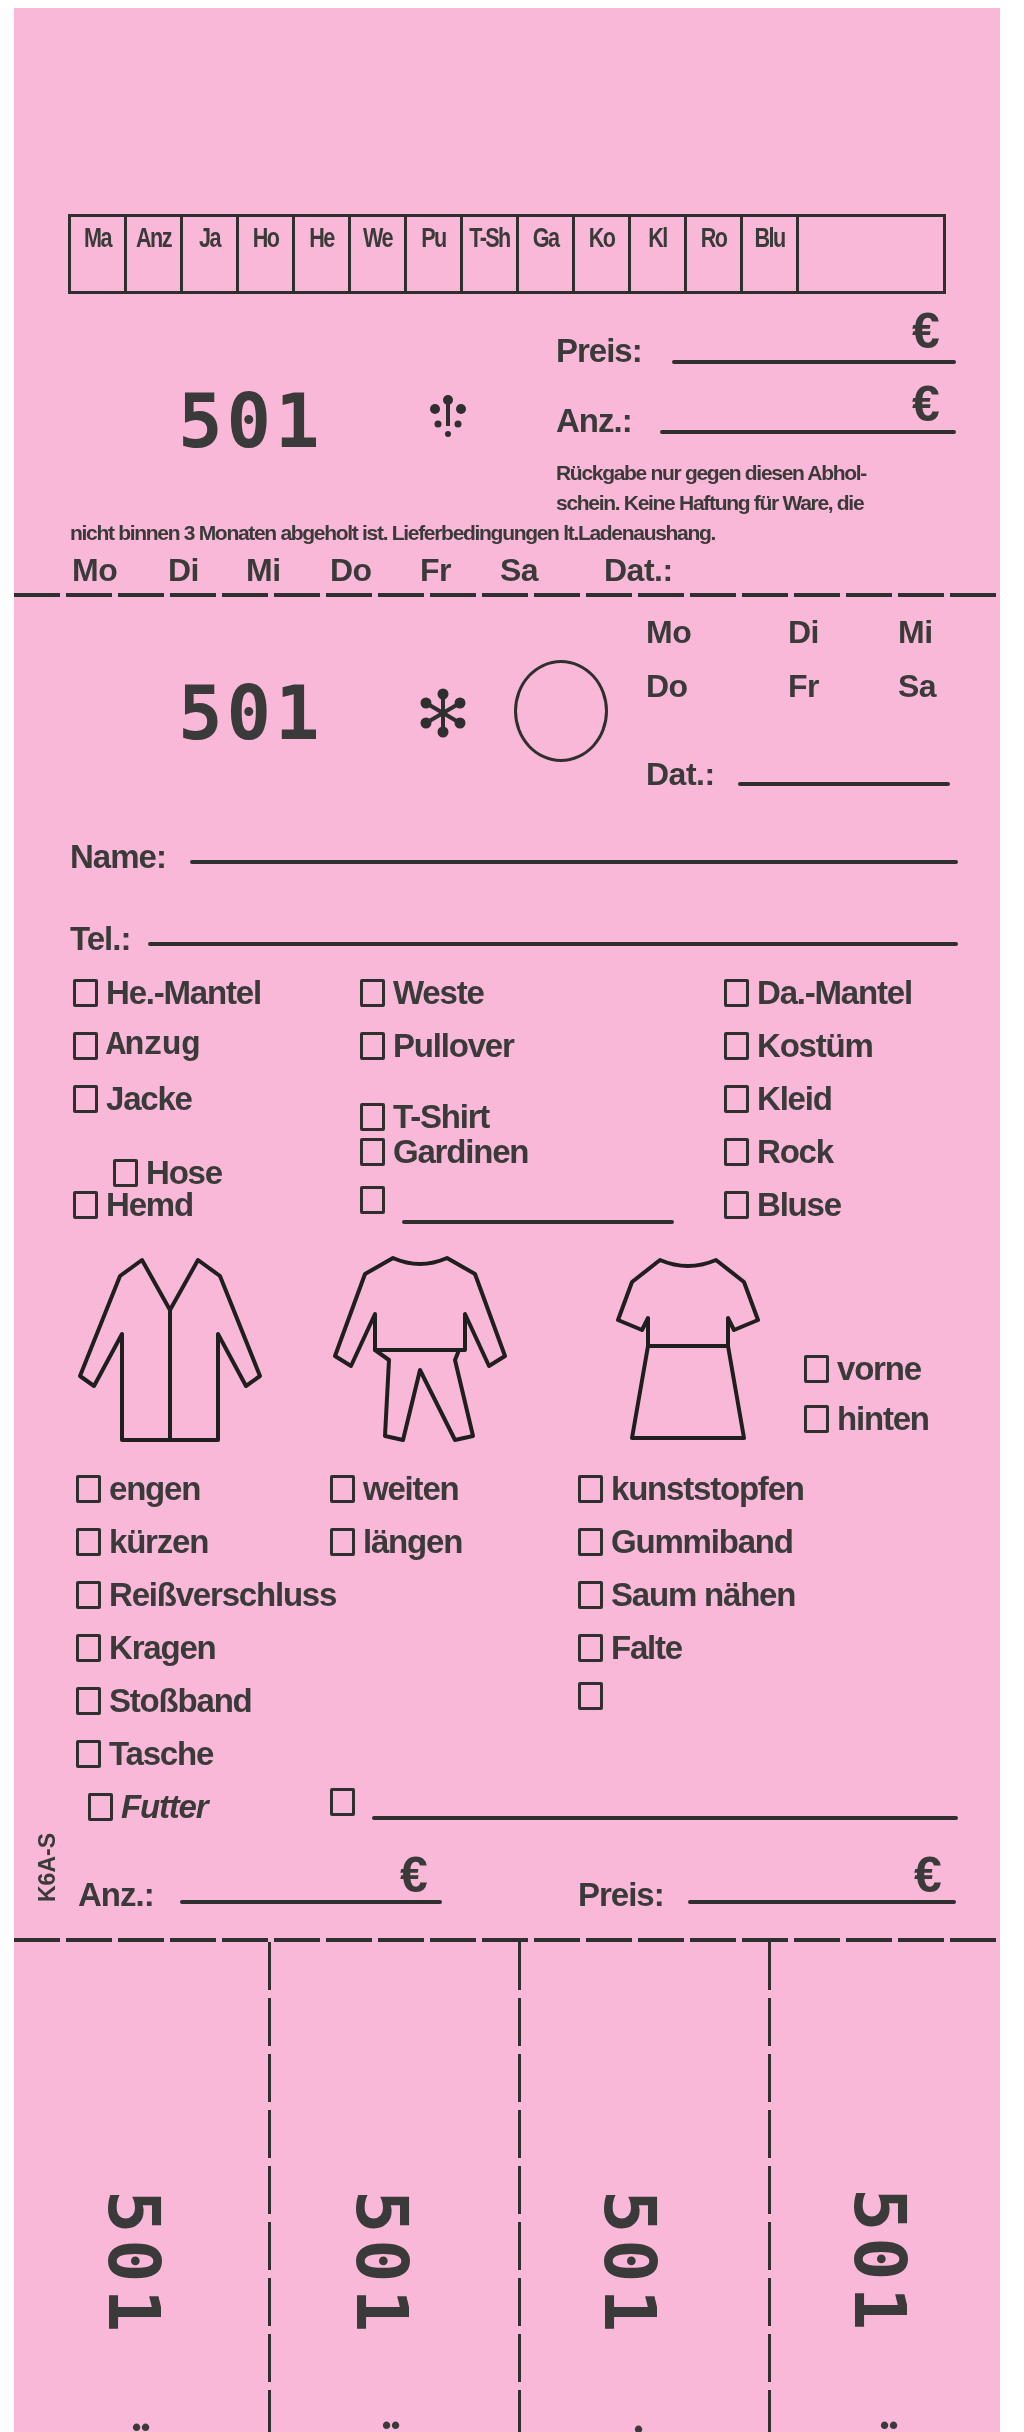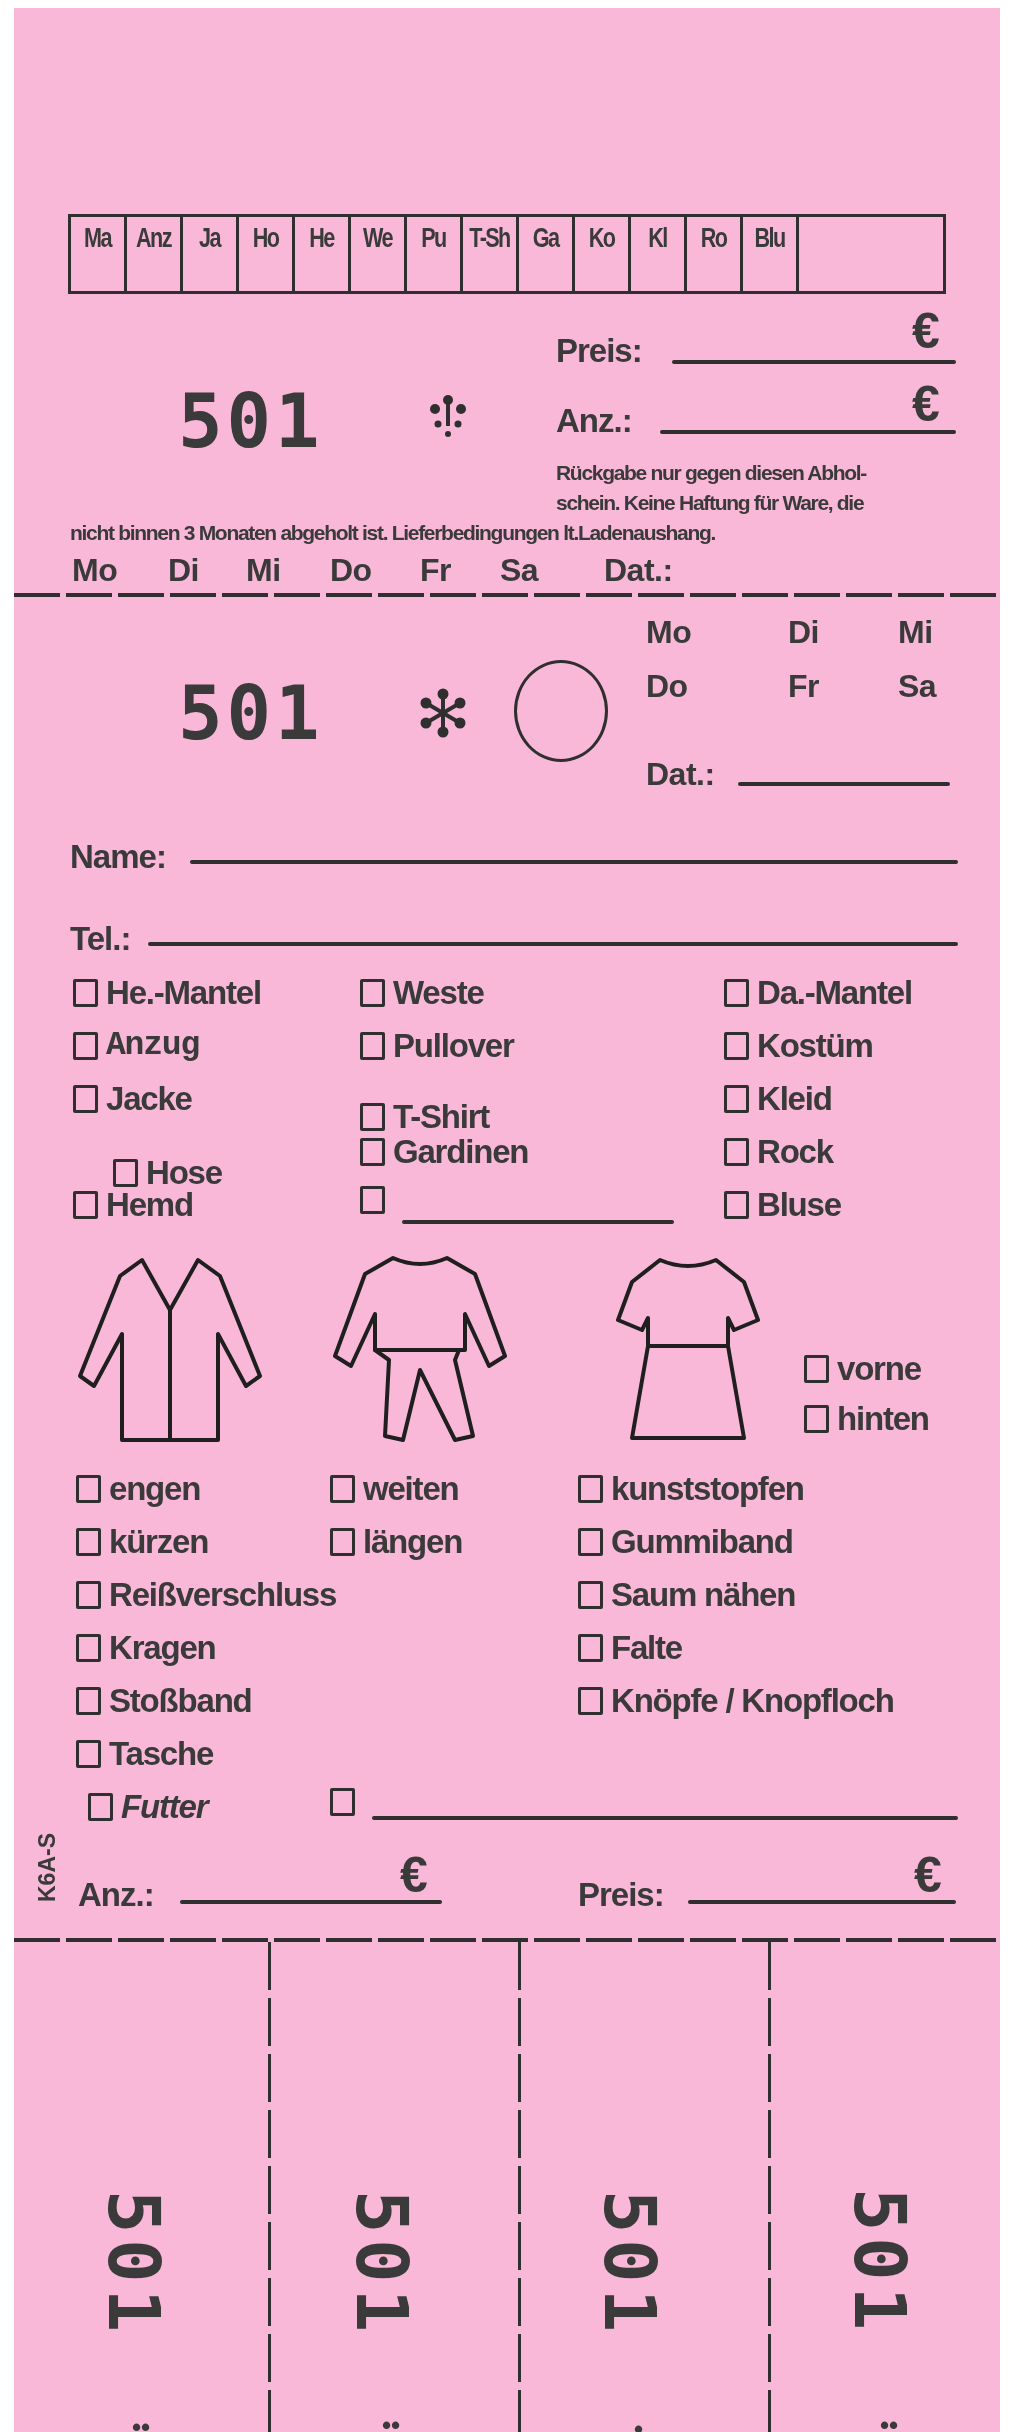--- a/index.html
+++ b/index.html
@@ -302,21 +302,20 @@
 <div class="cb-item" style="left:578px; top:1576px;">
     <span class="cb"></span>
     <span>Saum nähen</span>
   </div>
 <div class="cb-item" style="left:578px; top:1629px;">
     <span class="cb"></span>
     <span>Falte</span>
   </div>
 <div class="cb-item" style="left:578px; top:1682px;">
     <span class="cb"></span>
-    <span>Knöpfe / Knopfloch</span>
   </div>
 
 <div class="vert-code" style="top:1902px;">K6A-S</div>
 <div class="label-lg" style="left:78px; top:1876px;">Anz.:</div>
 <div class="line" style="left:180px; top:1900px; width:262px;"></div>
 <div class="euro" style="left:400px; top:1846px;">€</div>
 <div class="label-lg" style="left:578px; top:1876px;">Preis:</div>
 <div class="line" style="left:688px; top:1900px; width:268px;"></div>
 <div class="euro" style="left:914px; top:1846px;">€</div>
 

